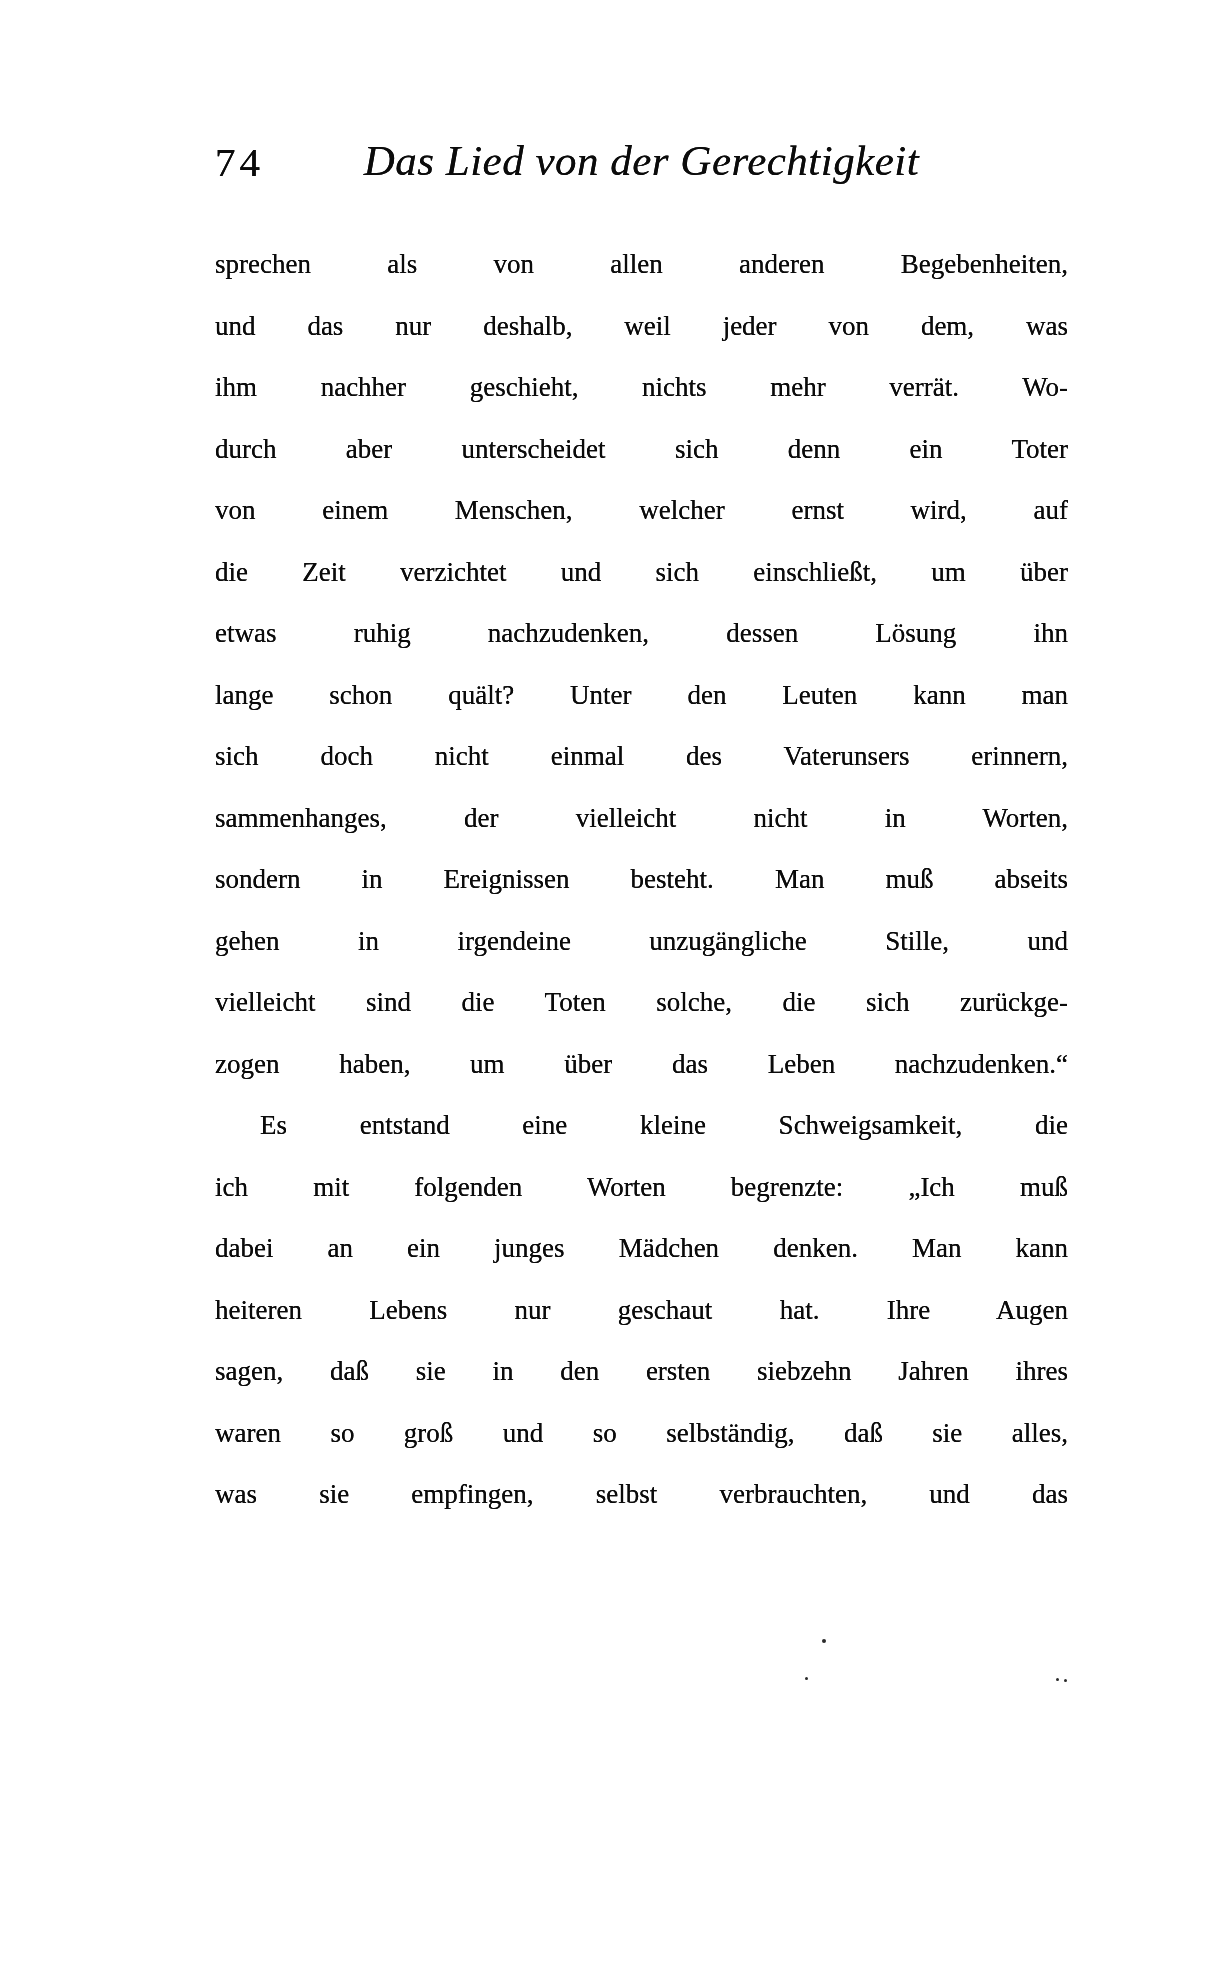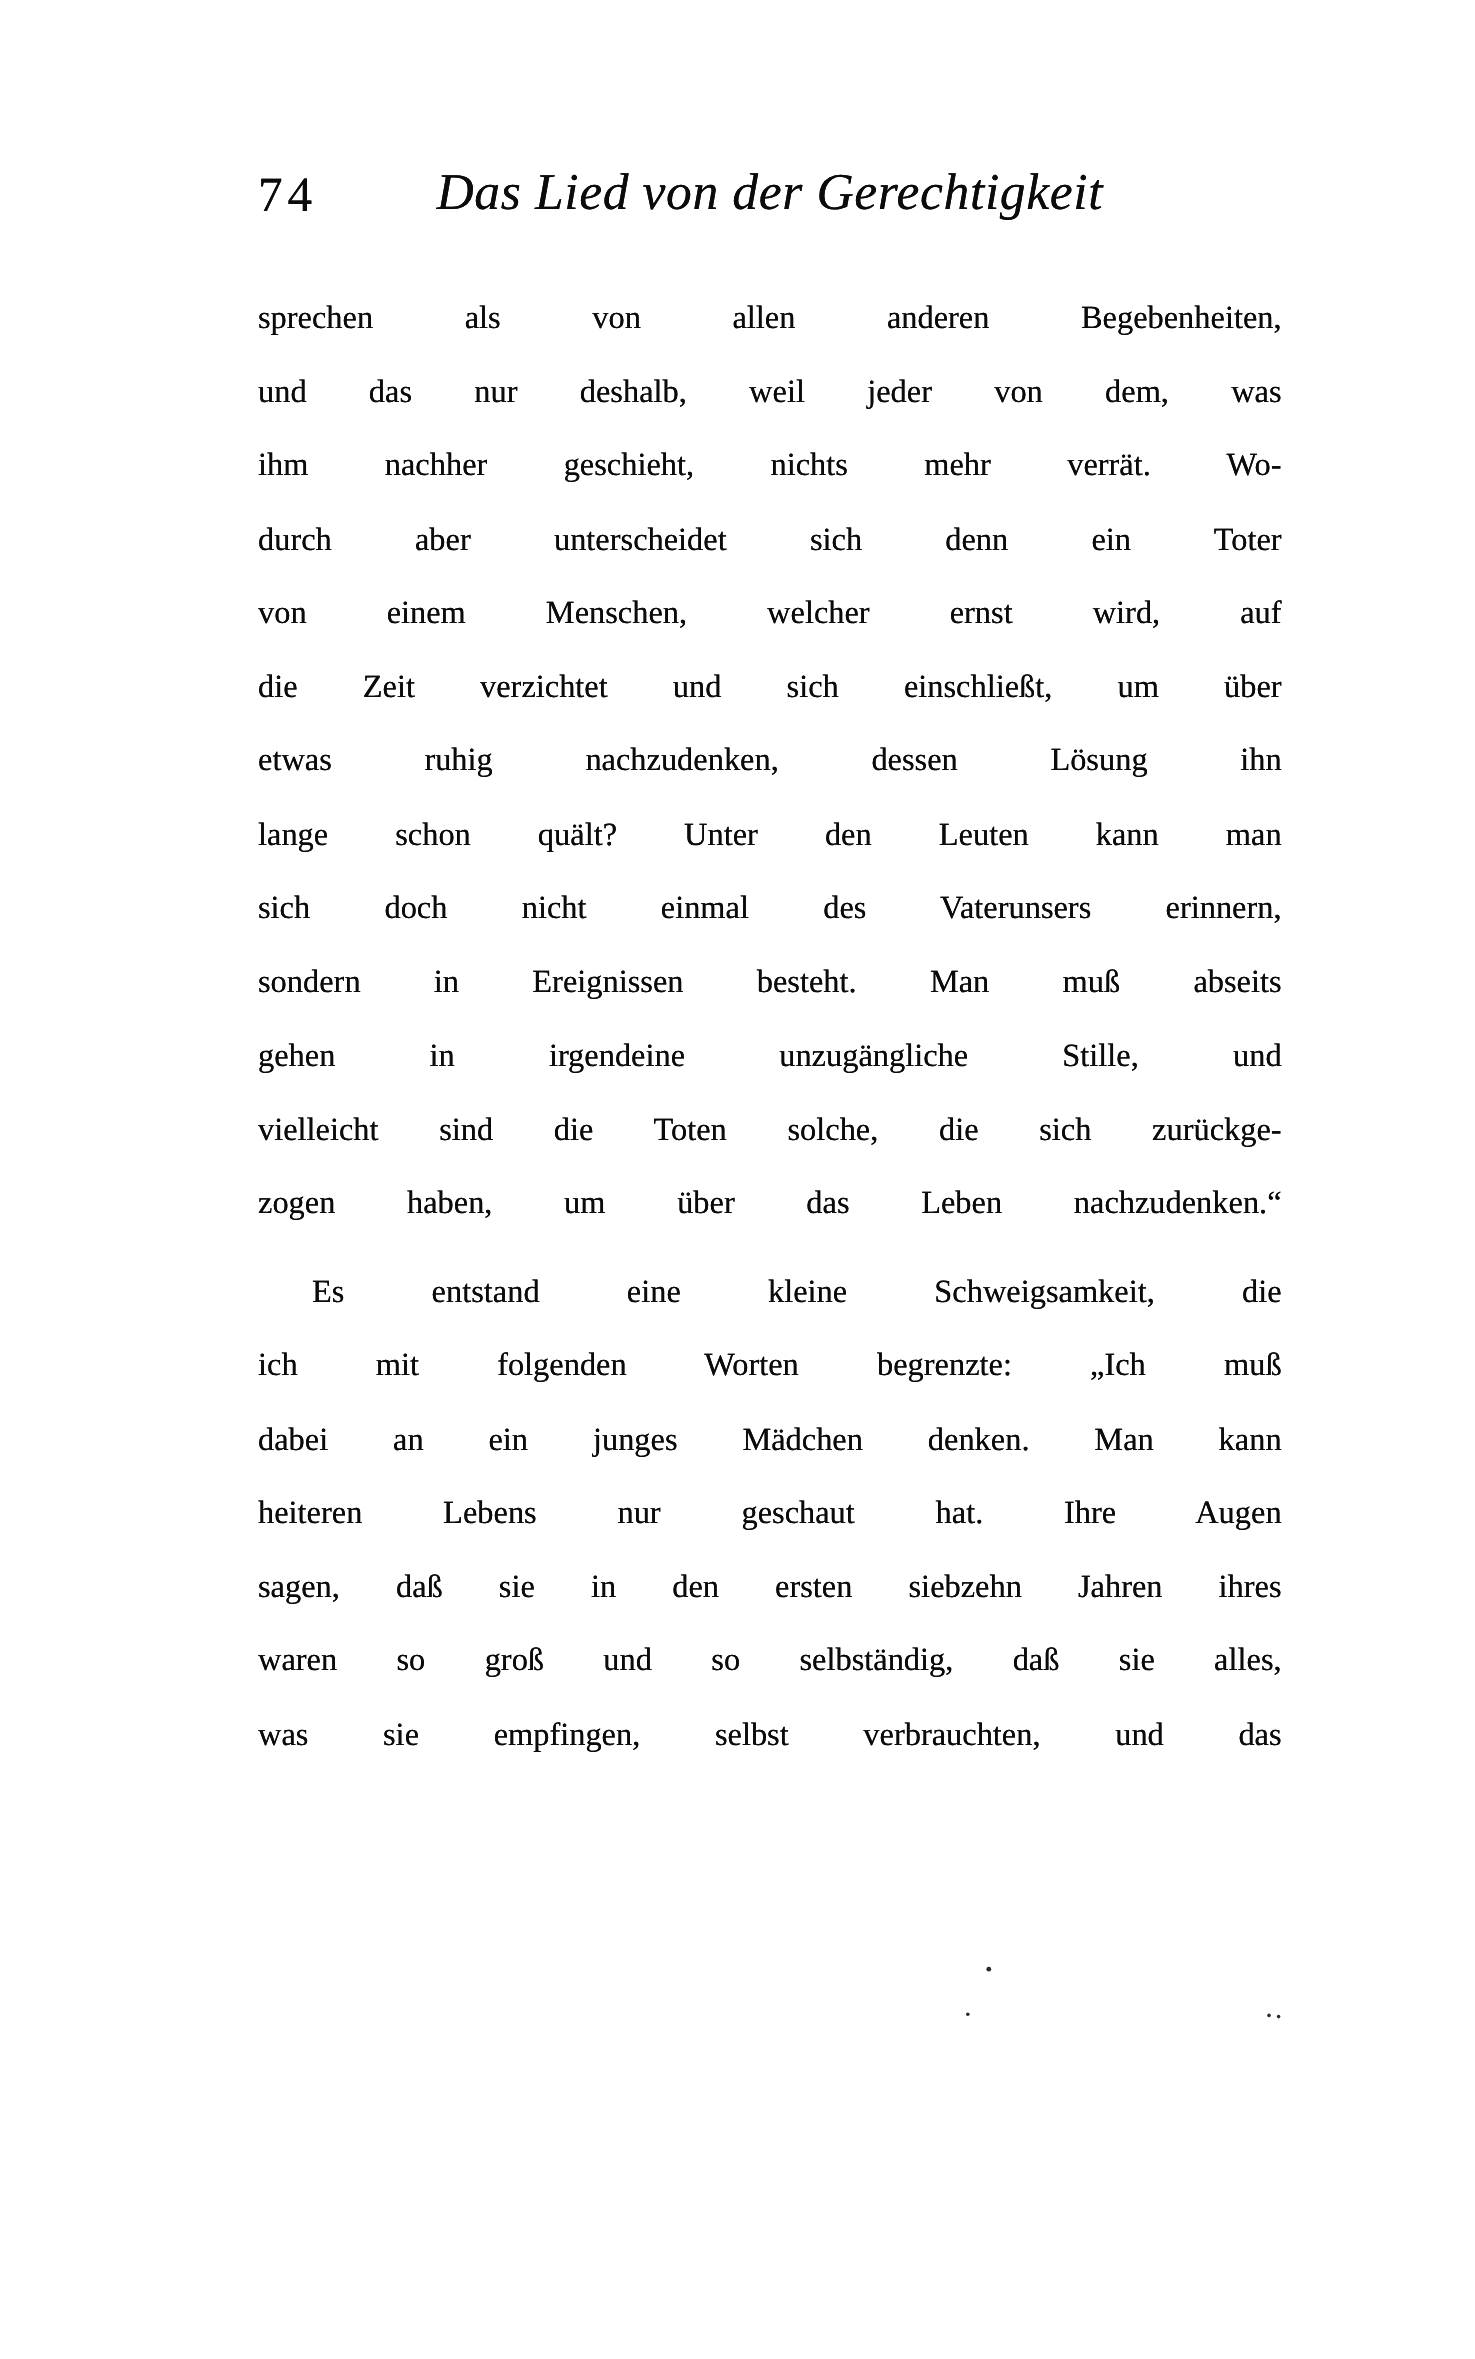--- a/index.html
+++ b/index.html
@@ -53,21 +53,21 @@
     height: 61.5px;
     line-height: 61.5px;
     font-size: 27px;
     text-align: justify;
     text-align-last: justify;
     text-justify: inter-word;
     white-space: normal;
     overflow: visible;
     text-shadow: 0 0 0.5px currentColor;
   }
-  .text-line.indent { padding-left: 45px; margin-top: 12px; }
+  .text-line.indent { padding-left: 45px; }
   
   .speck {
     position: absolute;
     background: #2a2a2a;
     border-radius: 50%;
   }
 </style>
 </head>
 <body>
 
@@ -81,20 +81,21 @@
   <main class="text-block" id="text-block">
       <div class="text-line">sprechen als von allen anderen Begebenheiten,</div>
       <div class="text-line">und das nur deshalb, weil jeder von dem, was</div>
       <div class="text-line">ihm nachher geschieht, nichts mehr verrät. Wo-</div>
       <div class="text-line">durch aber unterscheidet sich denn ein Toter</div>
       <div class="text-line">von einem Menschen, welcher ernst wird, auf</div>
       <div class="text-line">die Zeit verzichtet und sich einschließt, um über</div>
       <div class="text-line">etwas ruhig nachzudenken, dessen Lösung ihn</div>
       <div class="text-line">lange schon quält? Unter den Leuten kann man</div>
       <div class="text-line">sich doch nicht einmal des Vaterunsers erinnern,</div>
+      <div class="text-line">sammenhanges, der vielleicht nicht in Worten,</div>
       <div class="text-line">sondern in Ereignissen besteht. Man muß abseits</div>
       <div class="text-line">gehen in irgendeine unzugängliche Stille, und</div>
       <div class="text-line">vielleicht sind die Toten solche, die sich zurückge-</div>
       <div class="text-line">zogen haben, um über das Leben nachzudenken.“</div>
       <div class="text-line indent">Es entstand eine kleine Schweigsamkeit, die</div>
       <div class="text-line">ich mit folgenden Worten begrenzte: „Ich muß</div>
       <div class="text-line">dabei an ein junges Mädchen denken. Man kann</div>
       <div class="text-line">heiteren Lebens nur geschaut hat. Ihre Augen</div>
       <div class="text-line">sagen, daß sie in den ersten siebzehn Jahren ihres</div>
       <div class="text-line">waren so groß und so selbständig, daß sie alles,</div>

